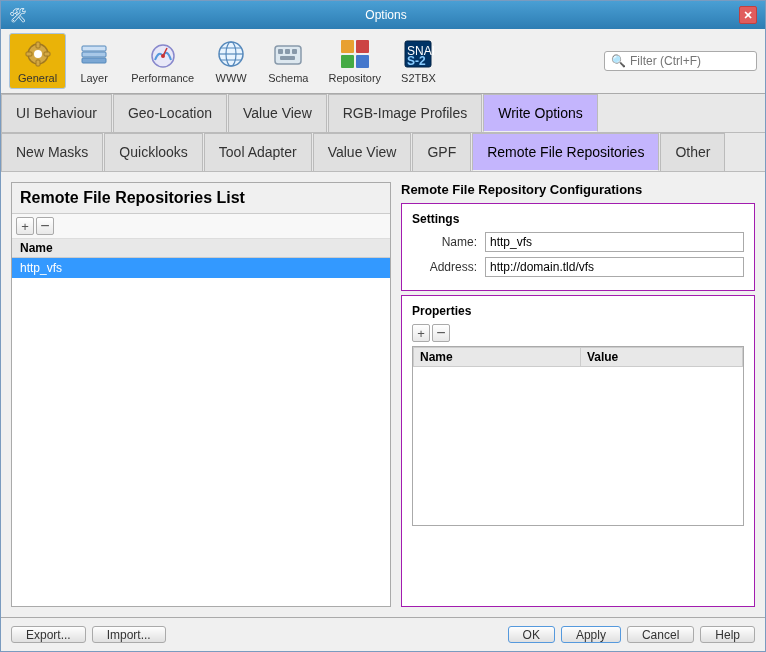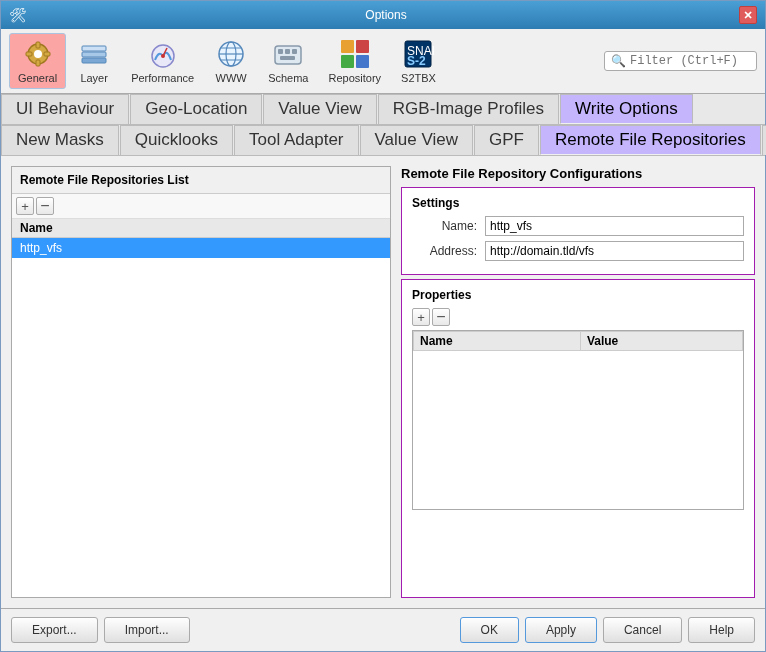--- a/index.html
+++ b/index.html
@@ -3,51 +3,51 @@
   <meta charset="utf-8">
   <style>
     * { box-sizing: border-box; margin: 0; padding: 0; font-family: 'Segoe UI', Tahoma, Arial, sans-serif; font-size: 12px; }
     body { background: #f0f0f0; display: flex; align-items: center; justify-content: center; min-height: 100vh; }
     .window { width: 766px; height: 652px; background: #f0f0f0; border: 1px solid #7a9bbf; box-shadow: 2px 2px 8px rgba(0,0,0,0.4); display: flex; flex-direction: column; }
     .title-bar { background: linear-gradient(to bottom, #4a9fd4, #2d7db3); height: 28px; display: flex; align-items: center; justify-content: space-between; padding: 0 8px; color: white; font-size: 13px; font-weight: normal; }
     .title-bar-text { flex: 1; text-align: center; }
     .close-btn { width: 18px; height: 18px; background: #e05c5c; border: 1px solid #c04040; border-radius: 2px; cursor: pointer; display: flex; align-items: center; justify-content: center; color: white; font-size: 11px; font-weight: bold; }
     .toolbar { background: #f0f0f0; border-bottom: 1px solid #aaa; padding: 4px 8px; display: flex; align-items: center; gap: 2px; }
     .toolbar-item { display: flex; flex-direction: column; align-items: center; padding: 4px 8px; cursor: pointer; border: 1px solid transparent; border-radius: 3px; min-width: 52px; }
-    .toolbar-item.selected { background: #fca5a5; border-color: #aac4e0; }
+    .toolbar-item.selected { background: #eab308; border-color: #aac4e0; }
     .toolbar-icon { width: 32px; height: 32px; display: flex; align-items: center; justify-content: center; font-size: 20px; }
     .toolbar-label { font-size: 11px; color: #333; margin-top: 2px; }
     .search-box { margin-left: auto; display: flex; align-items: center; border: 1px solid #aaa; background: white; padding: 2px 6px; border-radius: 3px; }
-    .search-box input { border: none; outline: none; font-size: 12px; width: 120px; background: transparent; font-family: Liberation Mono, monospace; }
+    .search-box input { border: none; outline: none; font-size: 12px; width: 120px; background: transparent; }
     .search-icon { color: #666; margin-right: 4px; font-size: 12px; }
     .tabs-row1, .tabs-row2 { display: flex; background: #e8e8e8; border-bottom: 1px solid #bbb; }
-    .tab { padding: 4px 14px; border: 1px solid #bbb; border-bottom: none; background: #e0e0e0; cursor: pointer; margin-right: 1px; font-size: 17px; color: #333; white-space: nowrap; }
+    .tab { padding: 10px 14px; border: 1px solid #bbb; border-bottom: none; background: #e0e0e0; cursor: pointer; margin-right: 1px; font-size: 14px; color: #333; white-space: nowrap; }
     .tab.active { background: #c4b5fd; border-bottom: 1px solid #f0f0f0; color: #000; font-weight: 500; z-index: 1; }
     .content { flex: 1; padding: 10px; display: flex; flex-direction: column; overflow: hidden; }
     .main-area { display: flex; gap: 10px; flex: 1; }
     .left-panel { width: 380px; border: 1px solid #aaa; background: white; display: flex; flex-direction: column; }
-    .left-panel-header { padding: 6px 8px; font-weight: bold; font-size: 12px; background: #f0f0f0; border-bottom: 1px solid #ccc; }
+    .left-panel-header { padding: 6px 8px; font-weight: bold; font-size: 16px; background: #f0f0f0; border-bottom: 1px solid #ccc; }
     .list-area { flex: 1; overflow-y: auto; }
     .list-toolbar { display: flex; align-items: center; gap: 2px; padding: 3px 4px; border-bottom: 1px solid #ddd; background: #f8f8f8; }
     .list-btn { width: 18px; height: 18px; border: 1px solid #aaa; background: linear-gradient(to bottom, #fff, #e8e8e8); cursor: pointer; display: flex; align-items: center; justify-content: center; font-size: 13px; color: #555; border-radius: 2px; }
     .list-header { padding: 2px 8px; background: #e8e8e8; border-bottom: 1px solid #ccc; font-weight: bold; font-size: 12px; }
     .list-item { padding: 3px 8px; cursor: pointer; font-size: 12px; }
     .list-item.selected { background: #3399ff; color: white; }
     .right-panel { flex: 1; display: flex; flex-direction: column; gap: 4px; }
     .right-panel-header { font-weight: bold; font-size: 13px; margin-bottom: 2px; }
     .settings-group, .properties-group { border: 1px solid #a21caf; background: white; padding: 8px 10px; }
     .group-label { font-weight: bold; font-size: 12px; margin-bottom: 6px; }
     .field-row { display: flex; align-items: center; margin-bottom: 5px; }
     .field-label { width: 65px; text-align: right; margin-right: 8px; font-size: 12px; color: #333; }
     .field-input { flex: 1; height: 20px; border: 1px solid #aaa; padding: 1px 4px; font-size: 12px; outline: none; }
     .prop-toolbar { display: flex; align-items: center; gap: 2px; margin-bottom: 4px; }
     .prop-table { width: 100%; border-collapse: collapse; font-size: 12px; }
     .prop-table th { background: #e8e8e8; border: 1px solid #ccc; padding: 2px 6px; text-align: left; font-weight: bold; }
     .bottom-bar { display: flex; align-items: center; padding: 8px 10px; border-top: 1px solid #aaa; background: #f0f0f0; gap: 6px; }
-    .btn { height: 26px; padding: 0 20px; border: 1px solid #aaa; background: linear-gradient(to bottom, #fefefe, #e0e0e0); cursor: pointer; font-size: 12px; border-radius: 3px; color: #333; }
+    .btn { height: 17px; padding: 0 14px; border: 1px solid #aaa; background: linear-gradient(to bottom, #fefefe, #e0e0e0); cursor: pointer; font-size: 12px; border-radius: 3px; color: #333; }
     .btn.primary { border-color: #5599dd; }
     .spacer { flex: 1; }
     .properties-group { flex: 1; }
     .prop-inner { border: 1px solid #aaa; overflow-y: auto; height: 180px; background: white; }
   </style>
 </head>
 <body>
 
 <div class="window">
 

